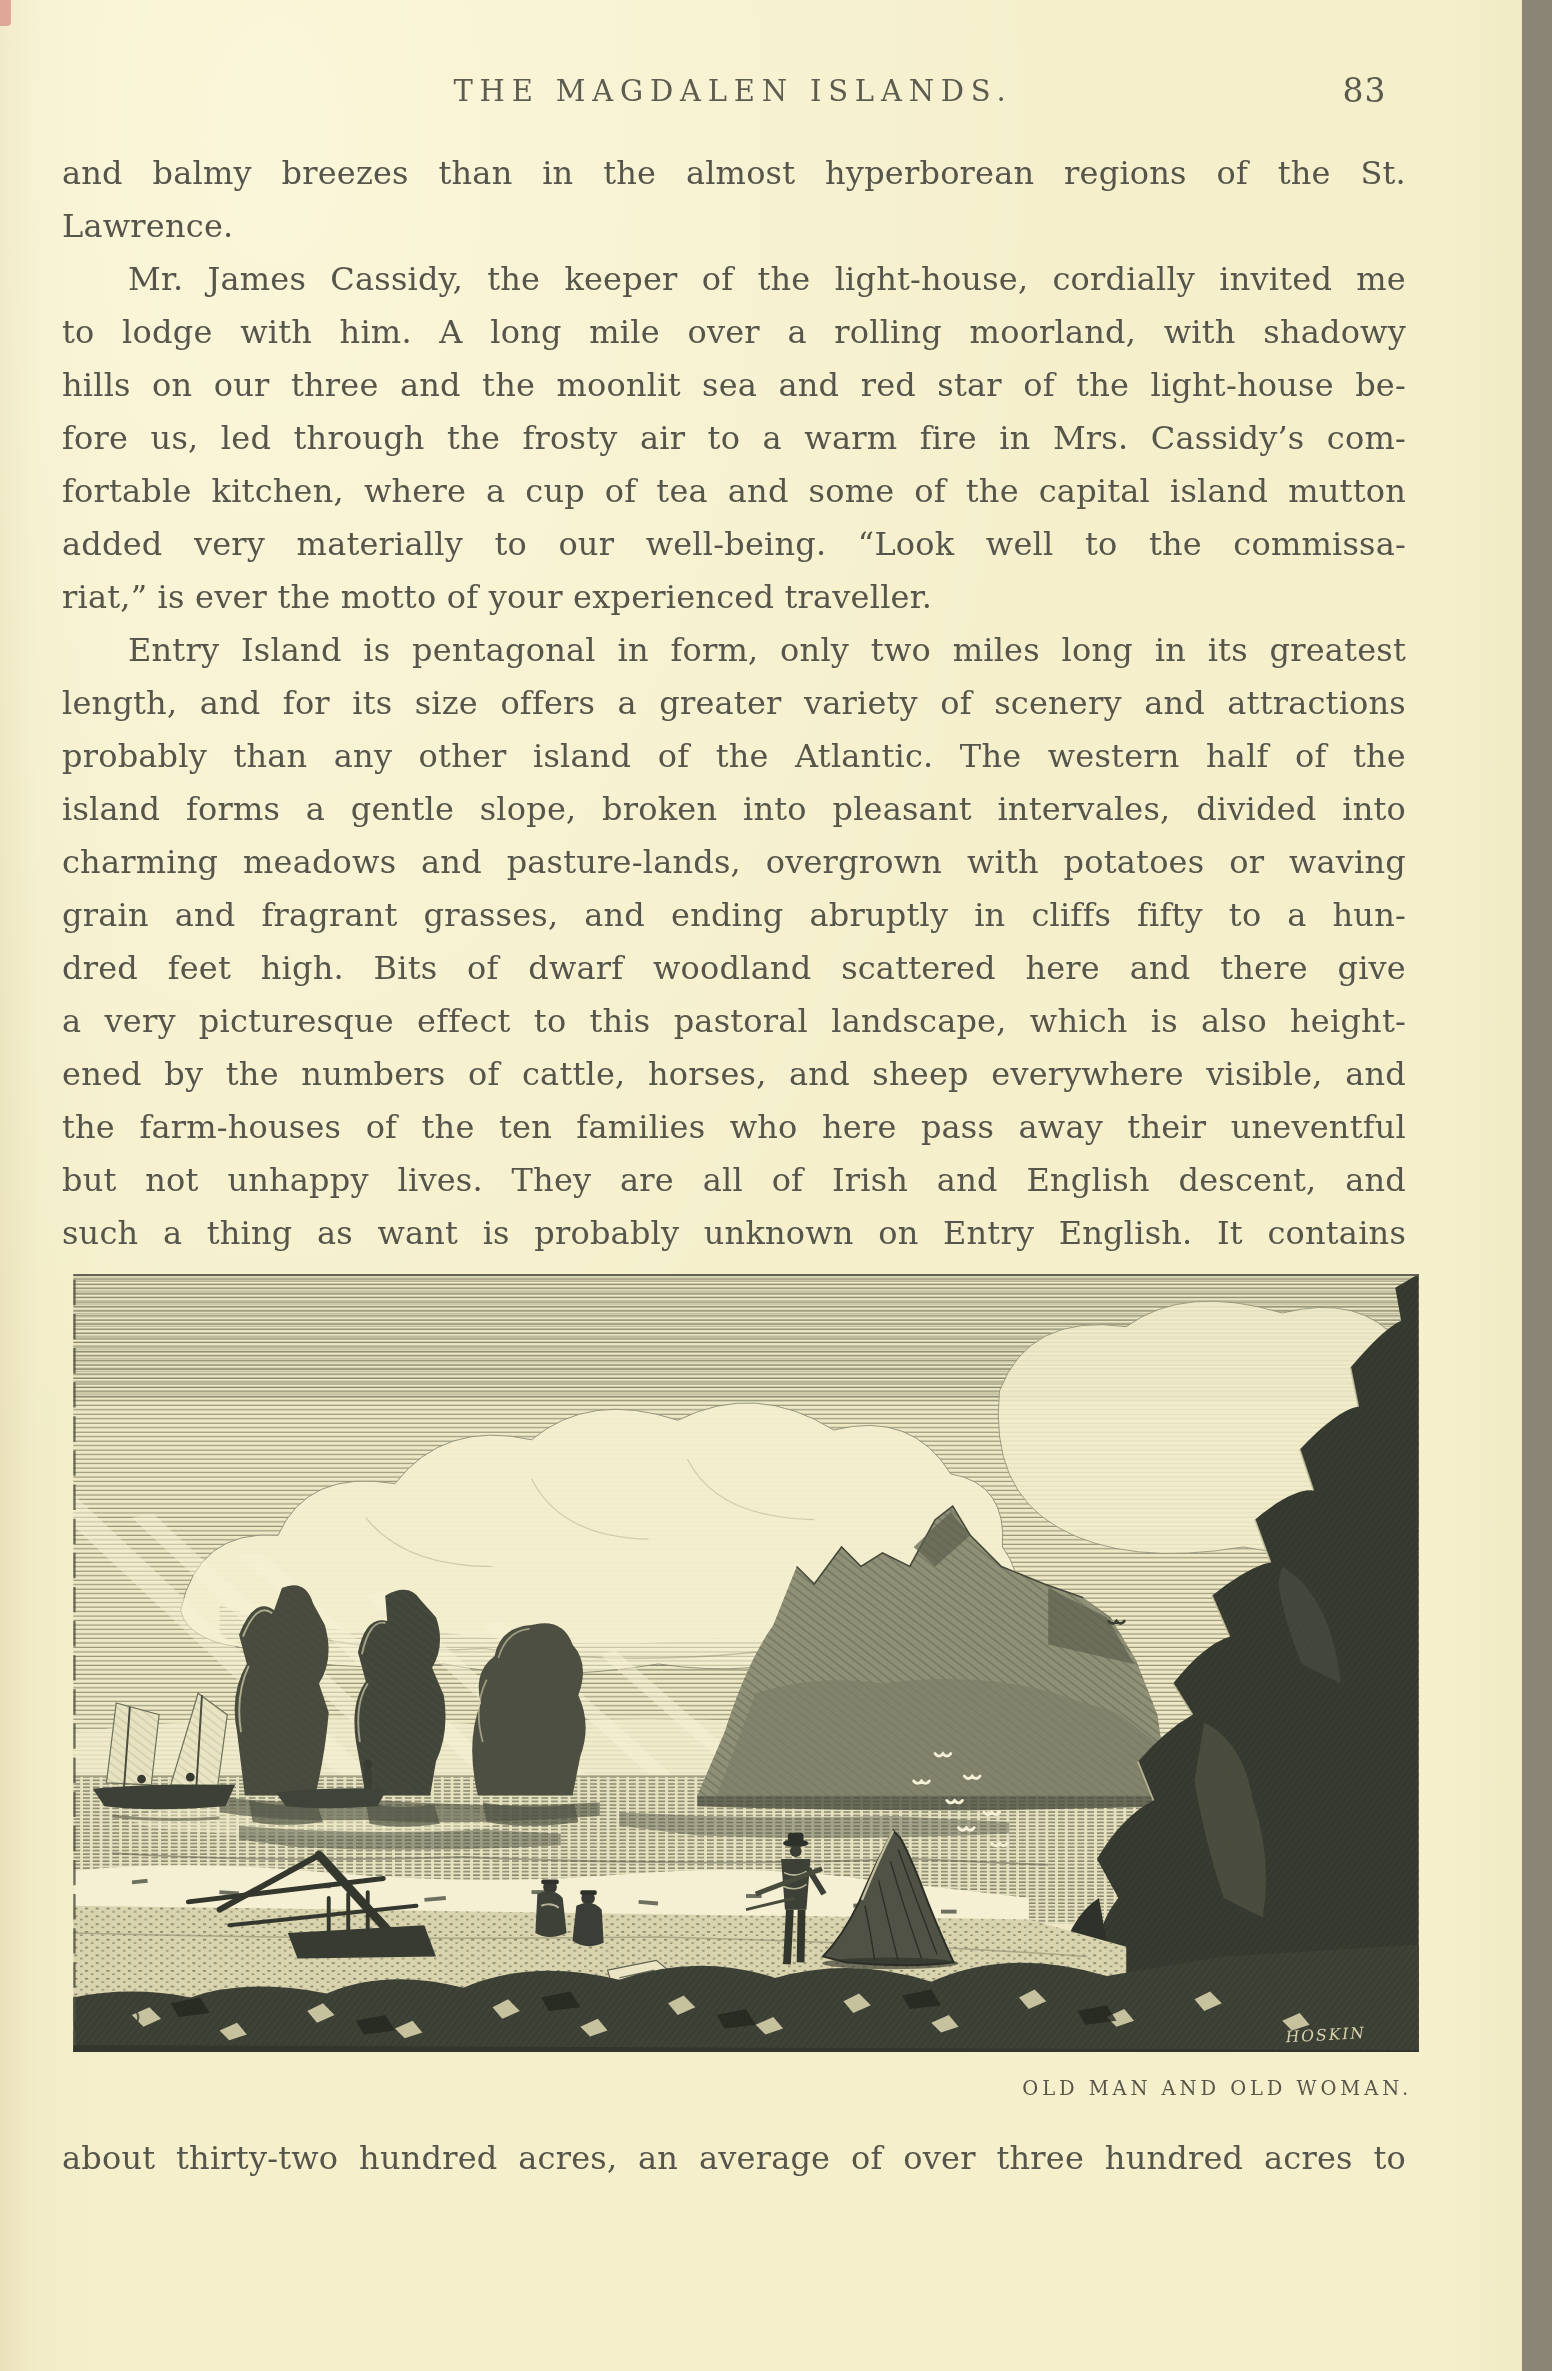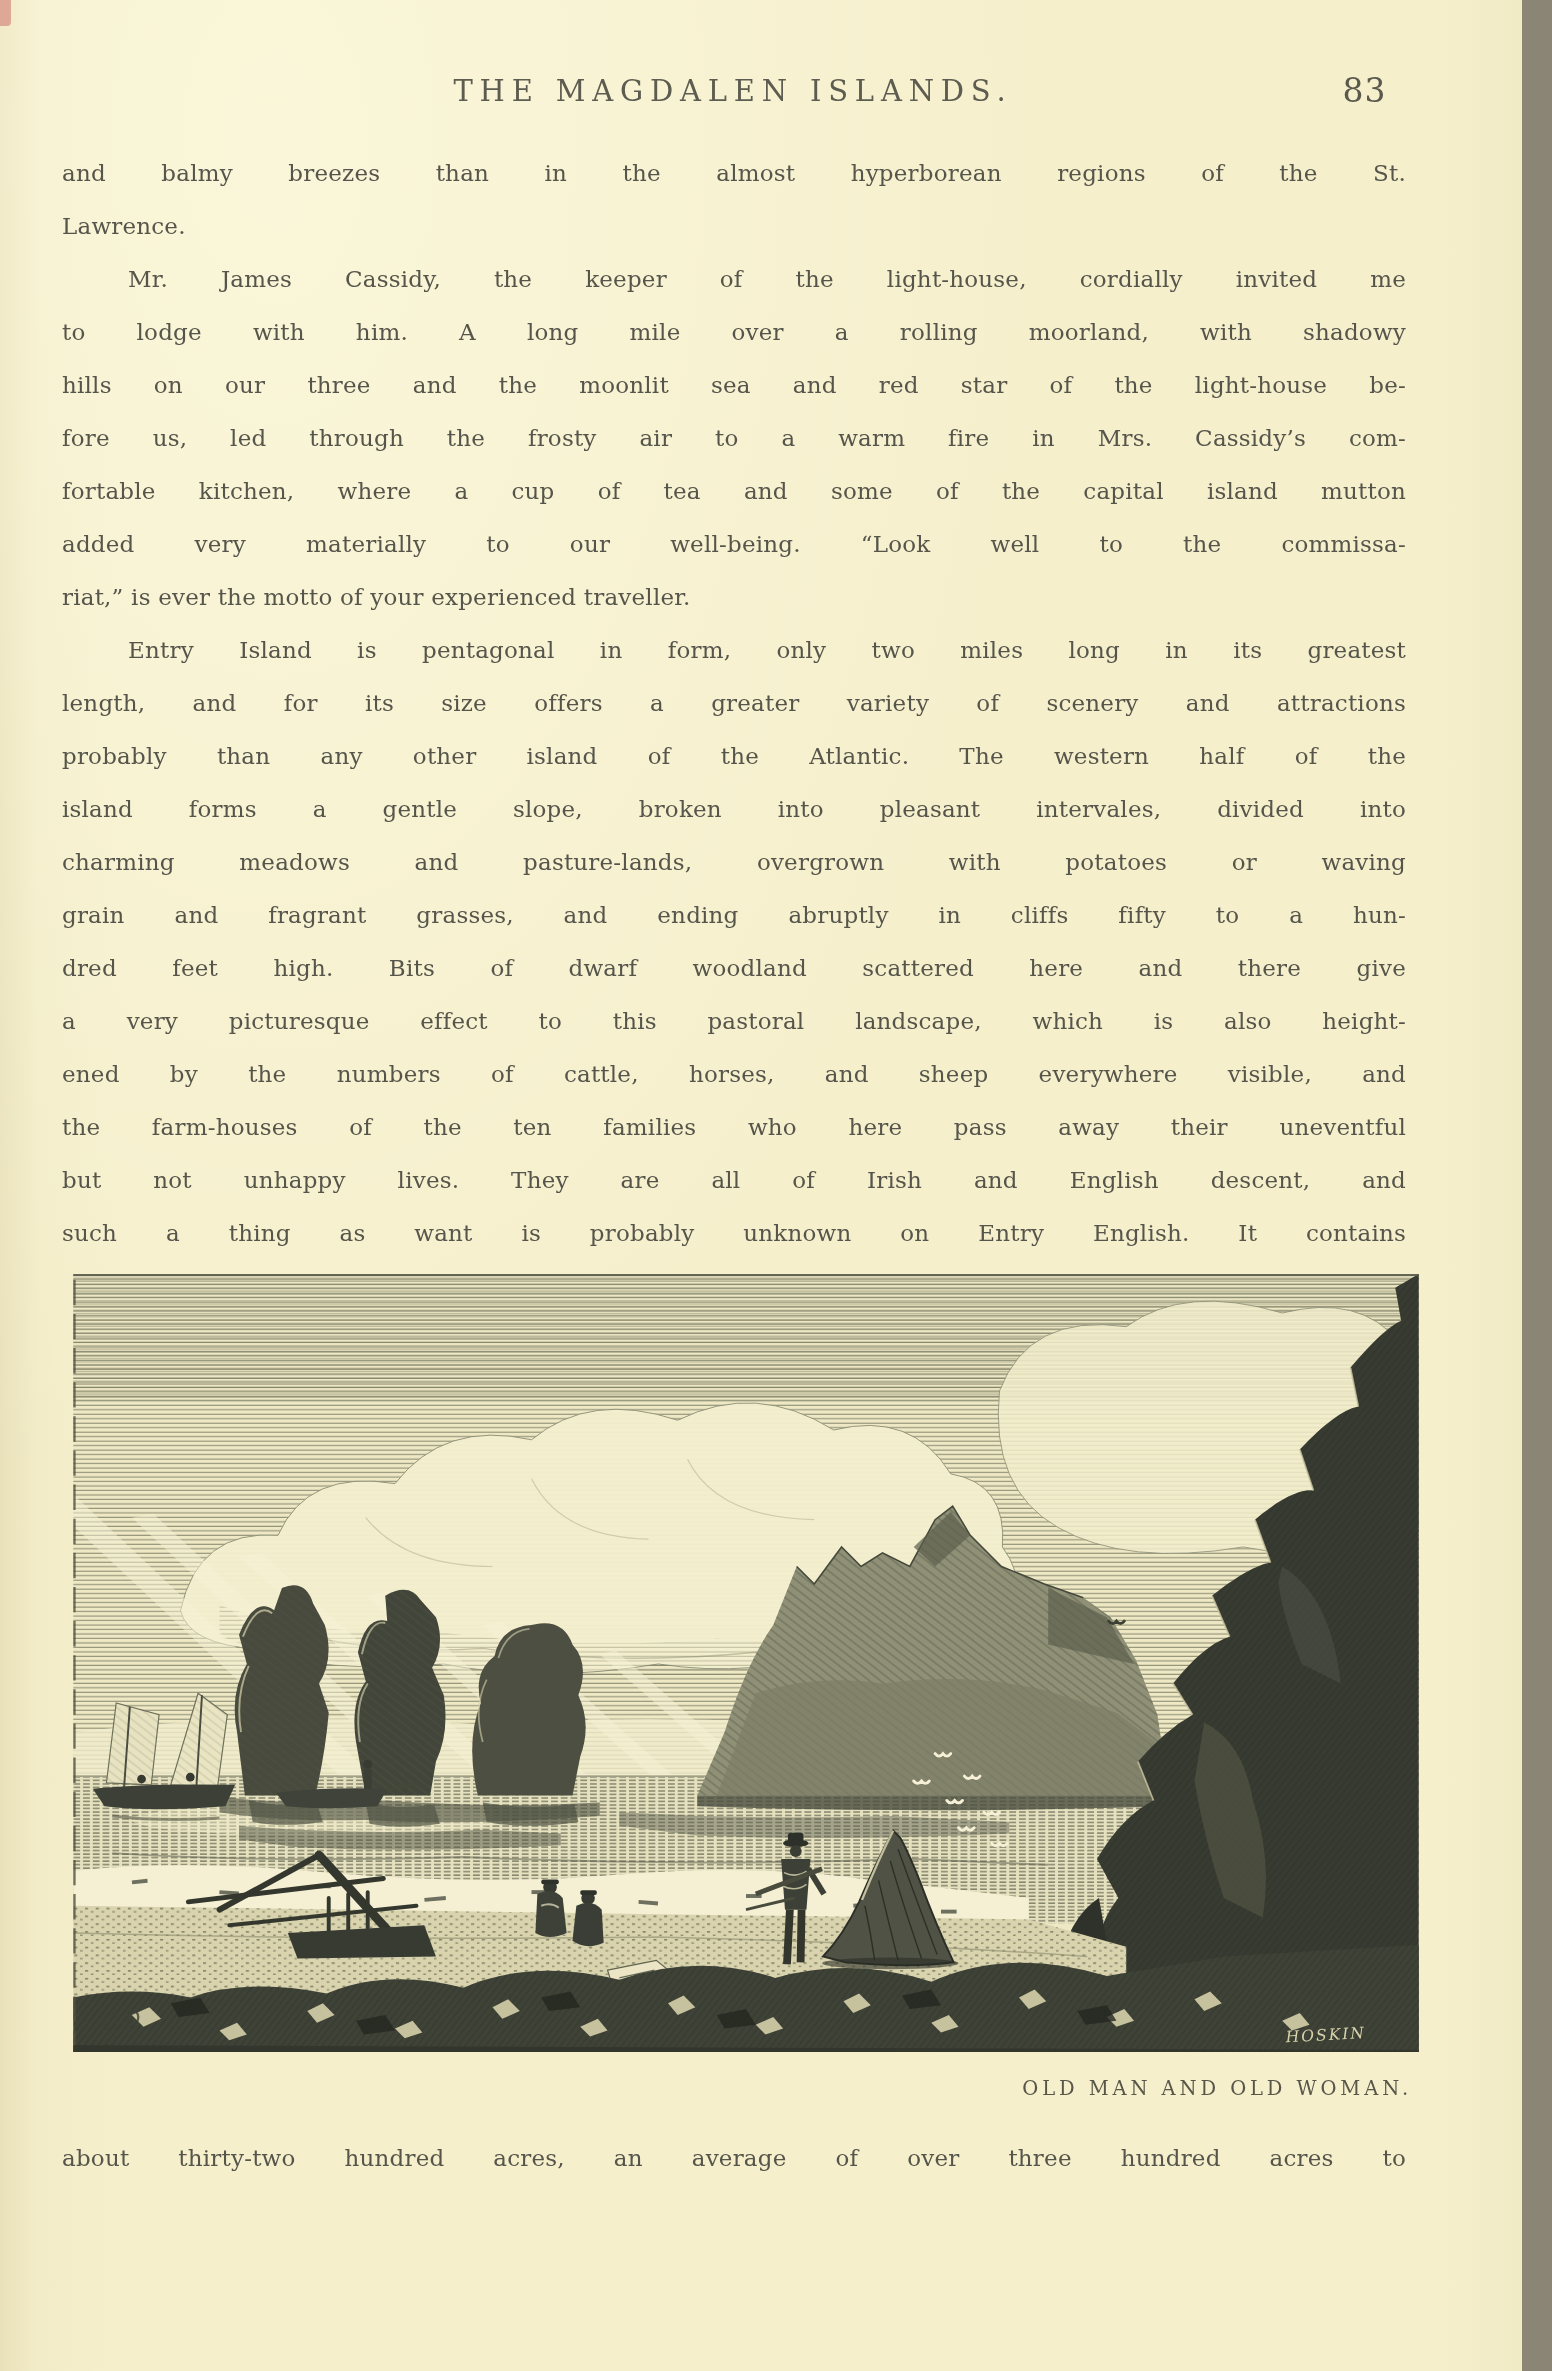--- a/index.html
+++ b/index.html
@@ -12,21 +12,21 @@
     font-family:"DejaVu Serif","Liberation Serif",serif;
     color:#55544a;
   }
   #red-mark{position:absolute;left:0;top:0;width:10.7px;height:26px;background:#cf6f6c;opacity:.55;border-radius:0 0 3.9px 0;}
   
   .rhead{position:absolute;left:62px;top:74px;width:1342px;height:45px;}
   .rtitle{position:absolute;left:0;right:0;text-align:center;font-size:29px;letter-spacing:6.8px;color:#5d5c50;}
   .rpage{position:absolute;right:17.6px;top:-2.9px;font-size:33px;color:#5a594e;letter-spacing:1px;}
   
   .textblock{position:absolute;left:62px;top:147px;width:1344px;}
-  .line{font-size:23px;line-height:53px;height:53px;overflow:hidden;
+  .line{font-size:32px;line-height:53px;height:53px;overflow:hidden;
         text-align:justify;text-align-last:justify;color:#56554b;
         letter-spacing:0.2px;}
   .pend{text-align-last:left;}
   .ind{text-indent:66px;}
   .it{}
   .textblock2{position:absolute;left:62px;top:2132px;width:1344px;}
   
   .figure{position:absolute;left:73px;top:1274px;width:1346px;height:778px;}
   .figure svg{display:block;}
   .caption{position:absolute;left:0px;top:2077px;width:1412px;text-align:right;

